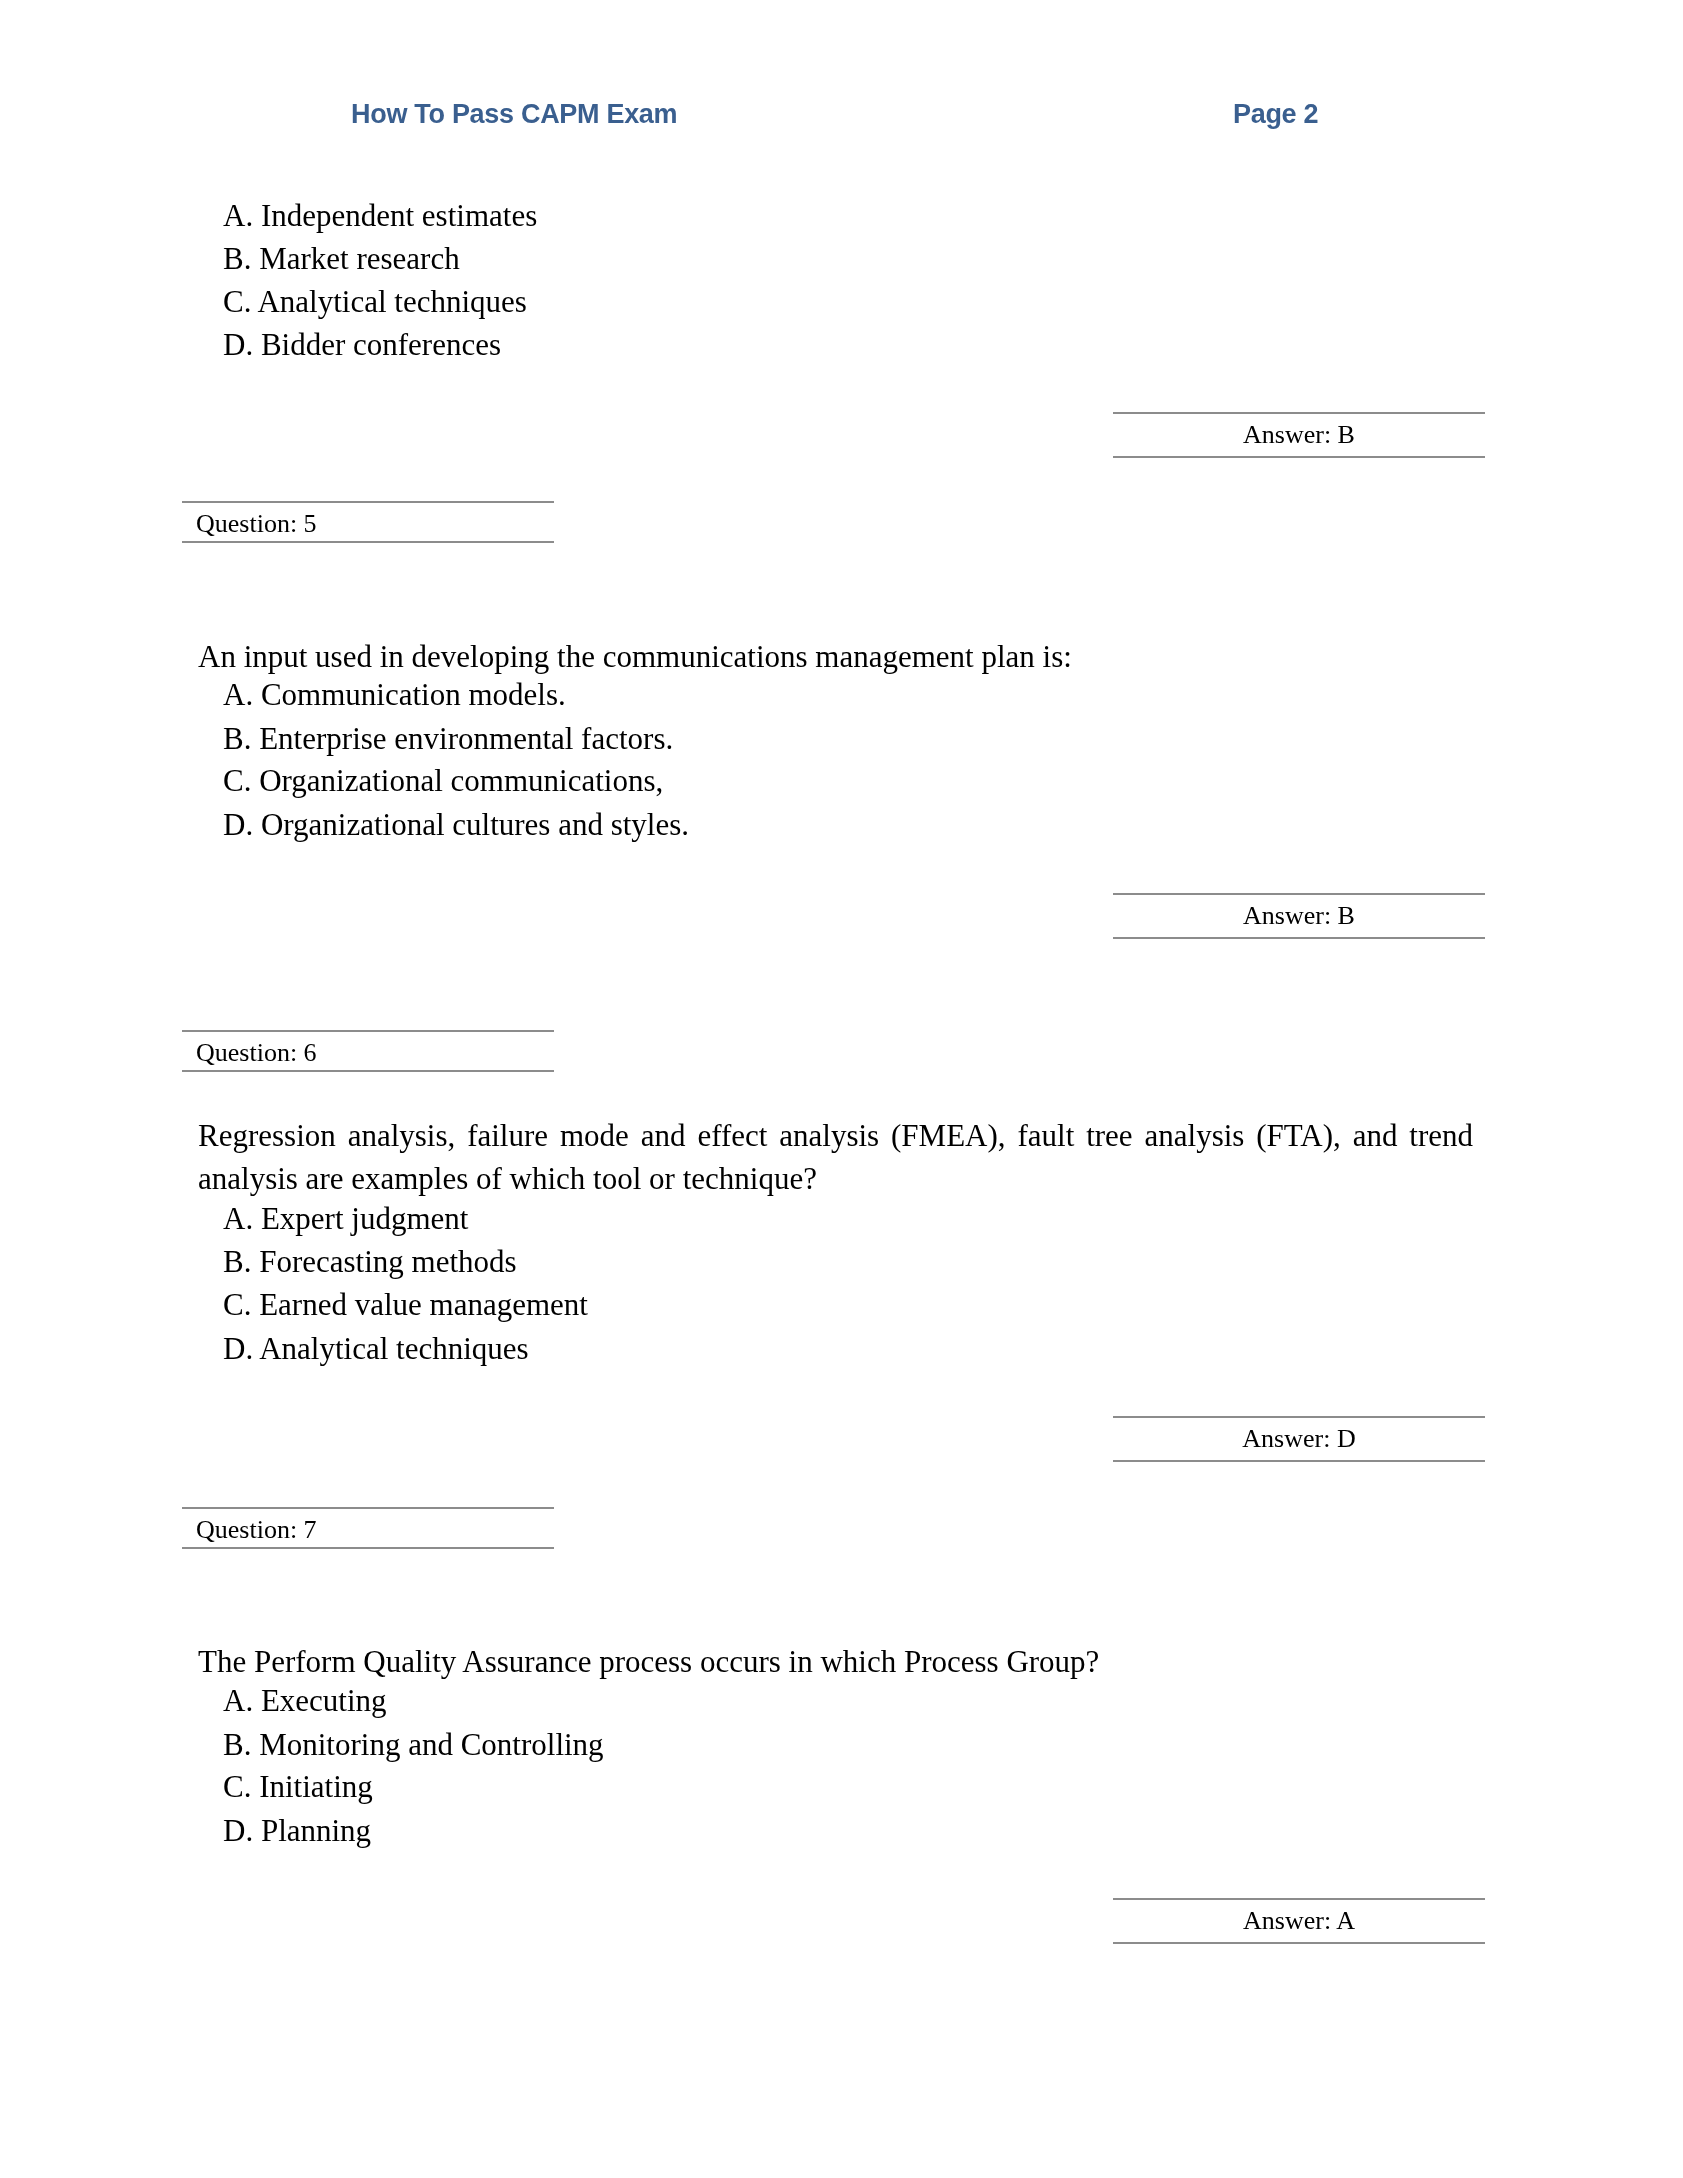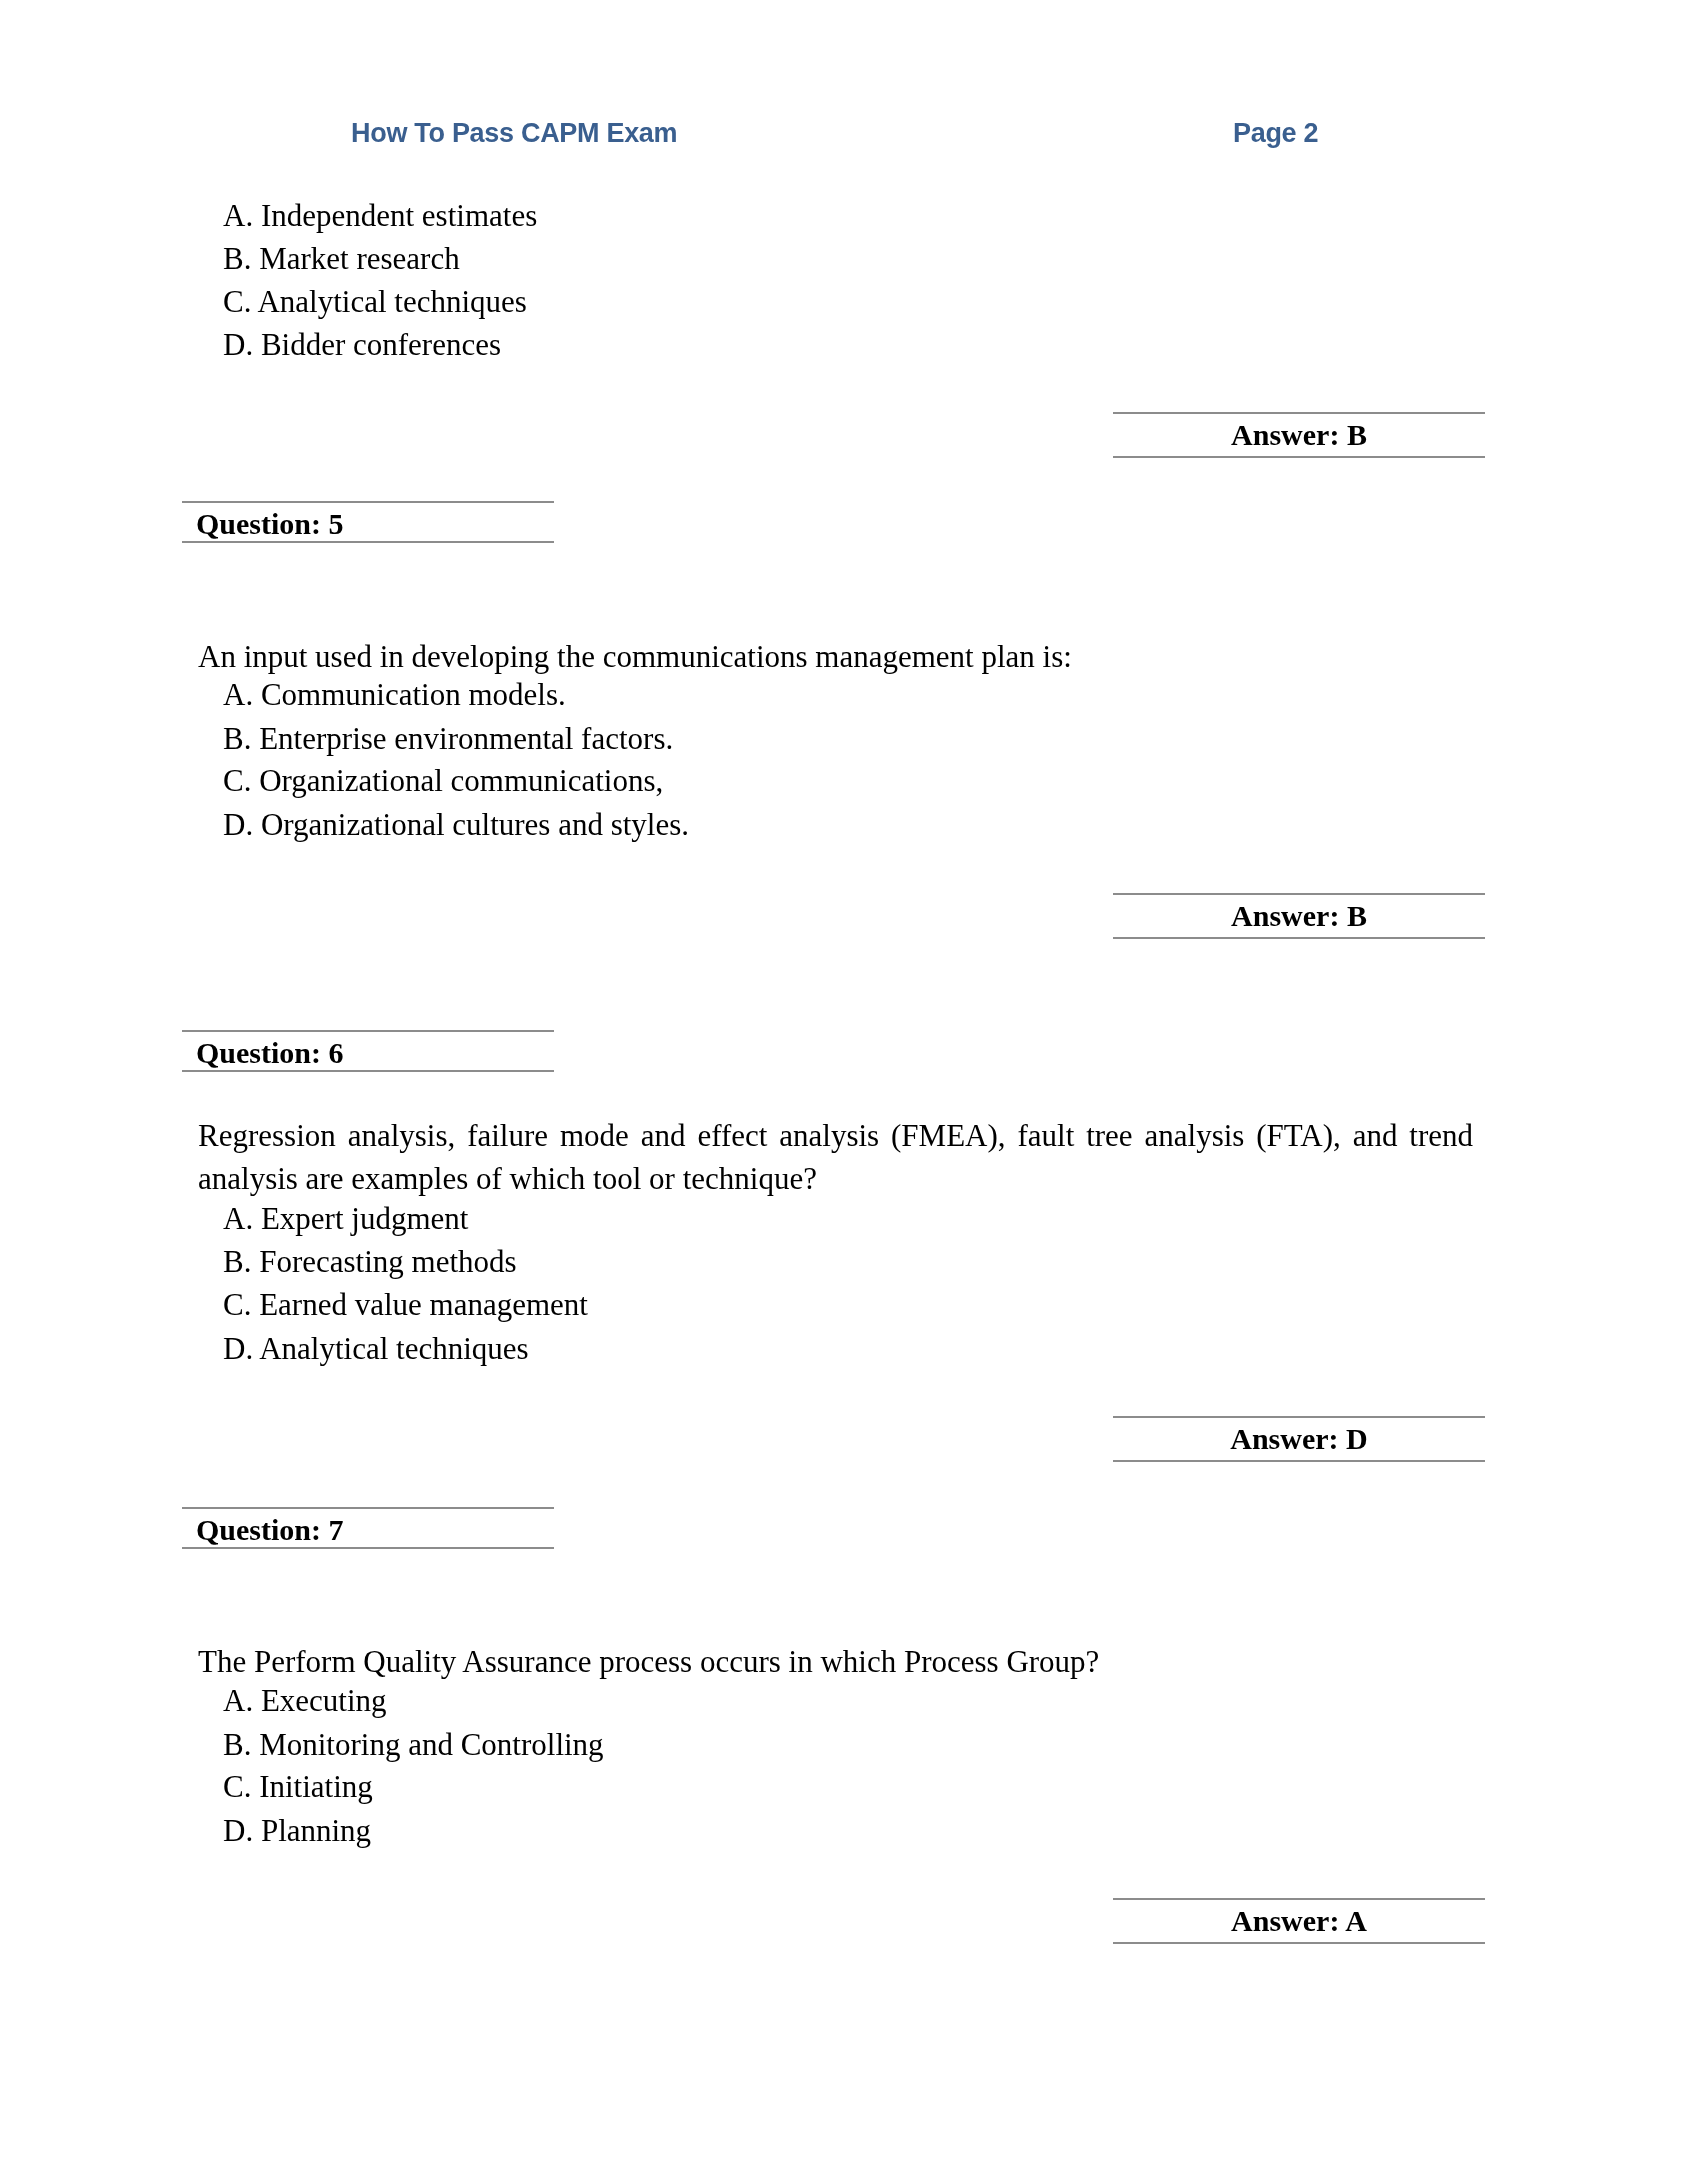--- a/index.html
+++ b/index.html
@@ -1,26 +1,26 @@
 <!DOCTYPE html>
 <html><head>
 <meta charset="utf-8">
 <style>
   html, body { margin: 0; padding: 0; background: #ffffff; }
   body { width: 1683px; height: 2178px; position: relative; overflow: hidden;
          font-family: "Liberation Serif", "DejaVu Serif", serif; color: #000; }
   .hdr { position: absolute; top: 99px; font-family: "Liberation Sans", "DejaVu Sans", sans-serif;
-         font-weight: bold; font-size: 27px; color: #3a5f8f; letter-spacing: -0.3px; margin-top: 19px; }
+         font-weight: bold; font-size: 27px; color: #3a5f8f; letter-spacing: -0.3px; }
   .hdr-title { left: 351px; }
   .hdr-page { left: 1233px; }
   .line { position: absolute; left: 198px; font-size: 31px; line-height: 36px; white-space: nowrap; margin-left: 25px; }
   .stem { position: absolute; left: 198px; width: 1275px; font-size: 31px; line-height: 43px;
           text-align: justify; text-align-last: left; margin-top: 44px; }
   .box { position: absolute; border-top: 2px solid #8c8c8c; border-bottom: 2px solid #8c8c8c;
-         height: 42px; font-weight: bold; font-size: 30px; line-height: 42px; white-space: nowrap; }
+         height: 42px; font-weight: normal; font-size: 26px; line-height: 42px; white-space: nowrap; }
   .qbox { left: 182px; width: 372px; padding-left: 14px; box-sizing: border-box; }
   .abox { left: 1113px; width: 372px; text-align: center; }
 </style>
 </head>
 <body>
 
 <div class="hdr hdr-title">How To Pass CAPM Exam</div>
 <div class="hdr hdr-page">Page 2</div>
 
 <div>

